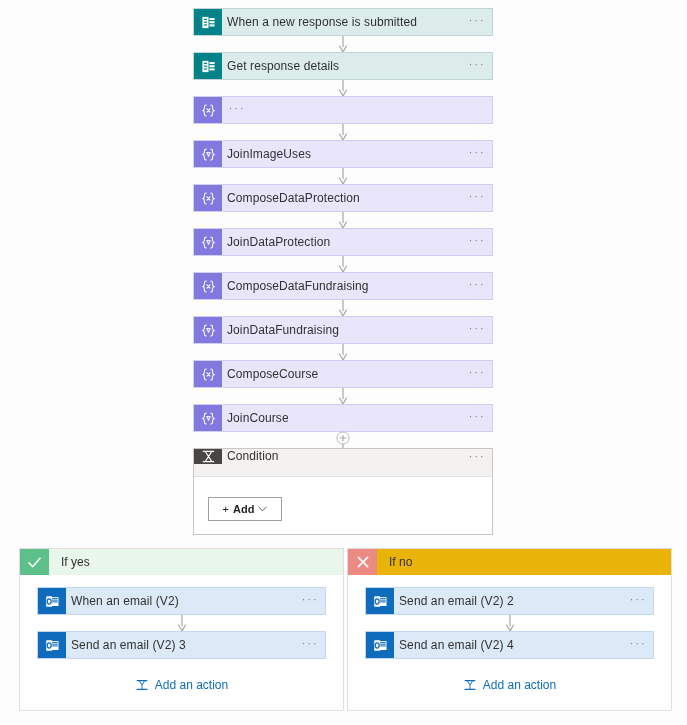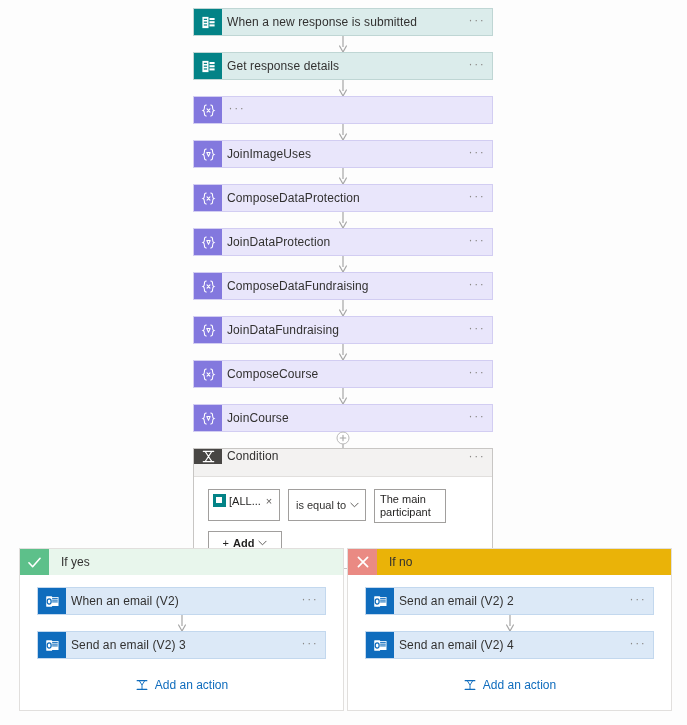--- a/index.html
+++ b/index.html
@@ -445,36 +445,20 @@
       <div class="card-icon icon-cond">
         <svg width="15" height="15" viewBox="0 0 16 16">
           <path d="M2.5 2.5h11M2.5 13.5h11" stroke="#ffffff" stroke-width="1.4" stroke-linecap="round"></path>
           <path d="M4.6 2.8 L8 8 L11.4 2.8 M4.6 13.2 L8 8 L11.4 13.2" stroke="#ffffff" stroke-width="1.2" fill="none" stroke-linejoin="round"></path>
         </svg>
       </div>
       <div class="card-label">Condition</div>
       <div class="card-menu">···</div>
     </div>
     <div class="cond-body">
-      <div class="cond-row">
-        <div class="token-box">
-          <span class="token">
-            <span class="token-ico"></span>
-            <span>[ALL...</span>
-            <span class="token-x">×</span>
-          </span>
-        </div>
-        <div class="op-select">
-          <span>is equal to</span>
-          <svg width="9" height="6" viewBox="0 0 10 6">
-            <path d="M1 1l4 4 4-4" stroke="#605e5c" stroke-width="1.1" fill="none" stroke-linecap="round"></path>
-          </svg>
-        </div>
-        <div class="value-box">The main participant</div>
-      </div>
       <div class="add-btn">
         <span>+</span>
         <b>Add</b>
         <svg width="9" height="6" viewBox="0 0 10 6">
           <path d="M1 1l4 4 4-4" stroke="#605e5c" stroke-width="1.1" fill="none" stroke-linecap="round"></path>
         </svg>
       </div>
     </div>
   </div>
 

